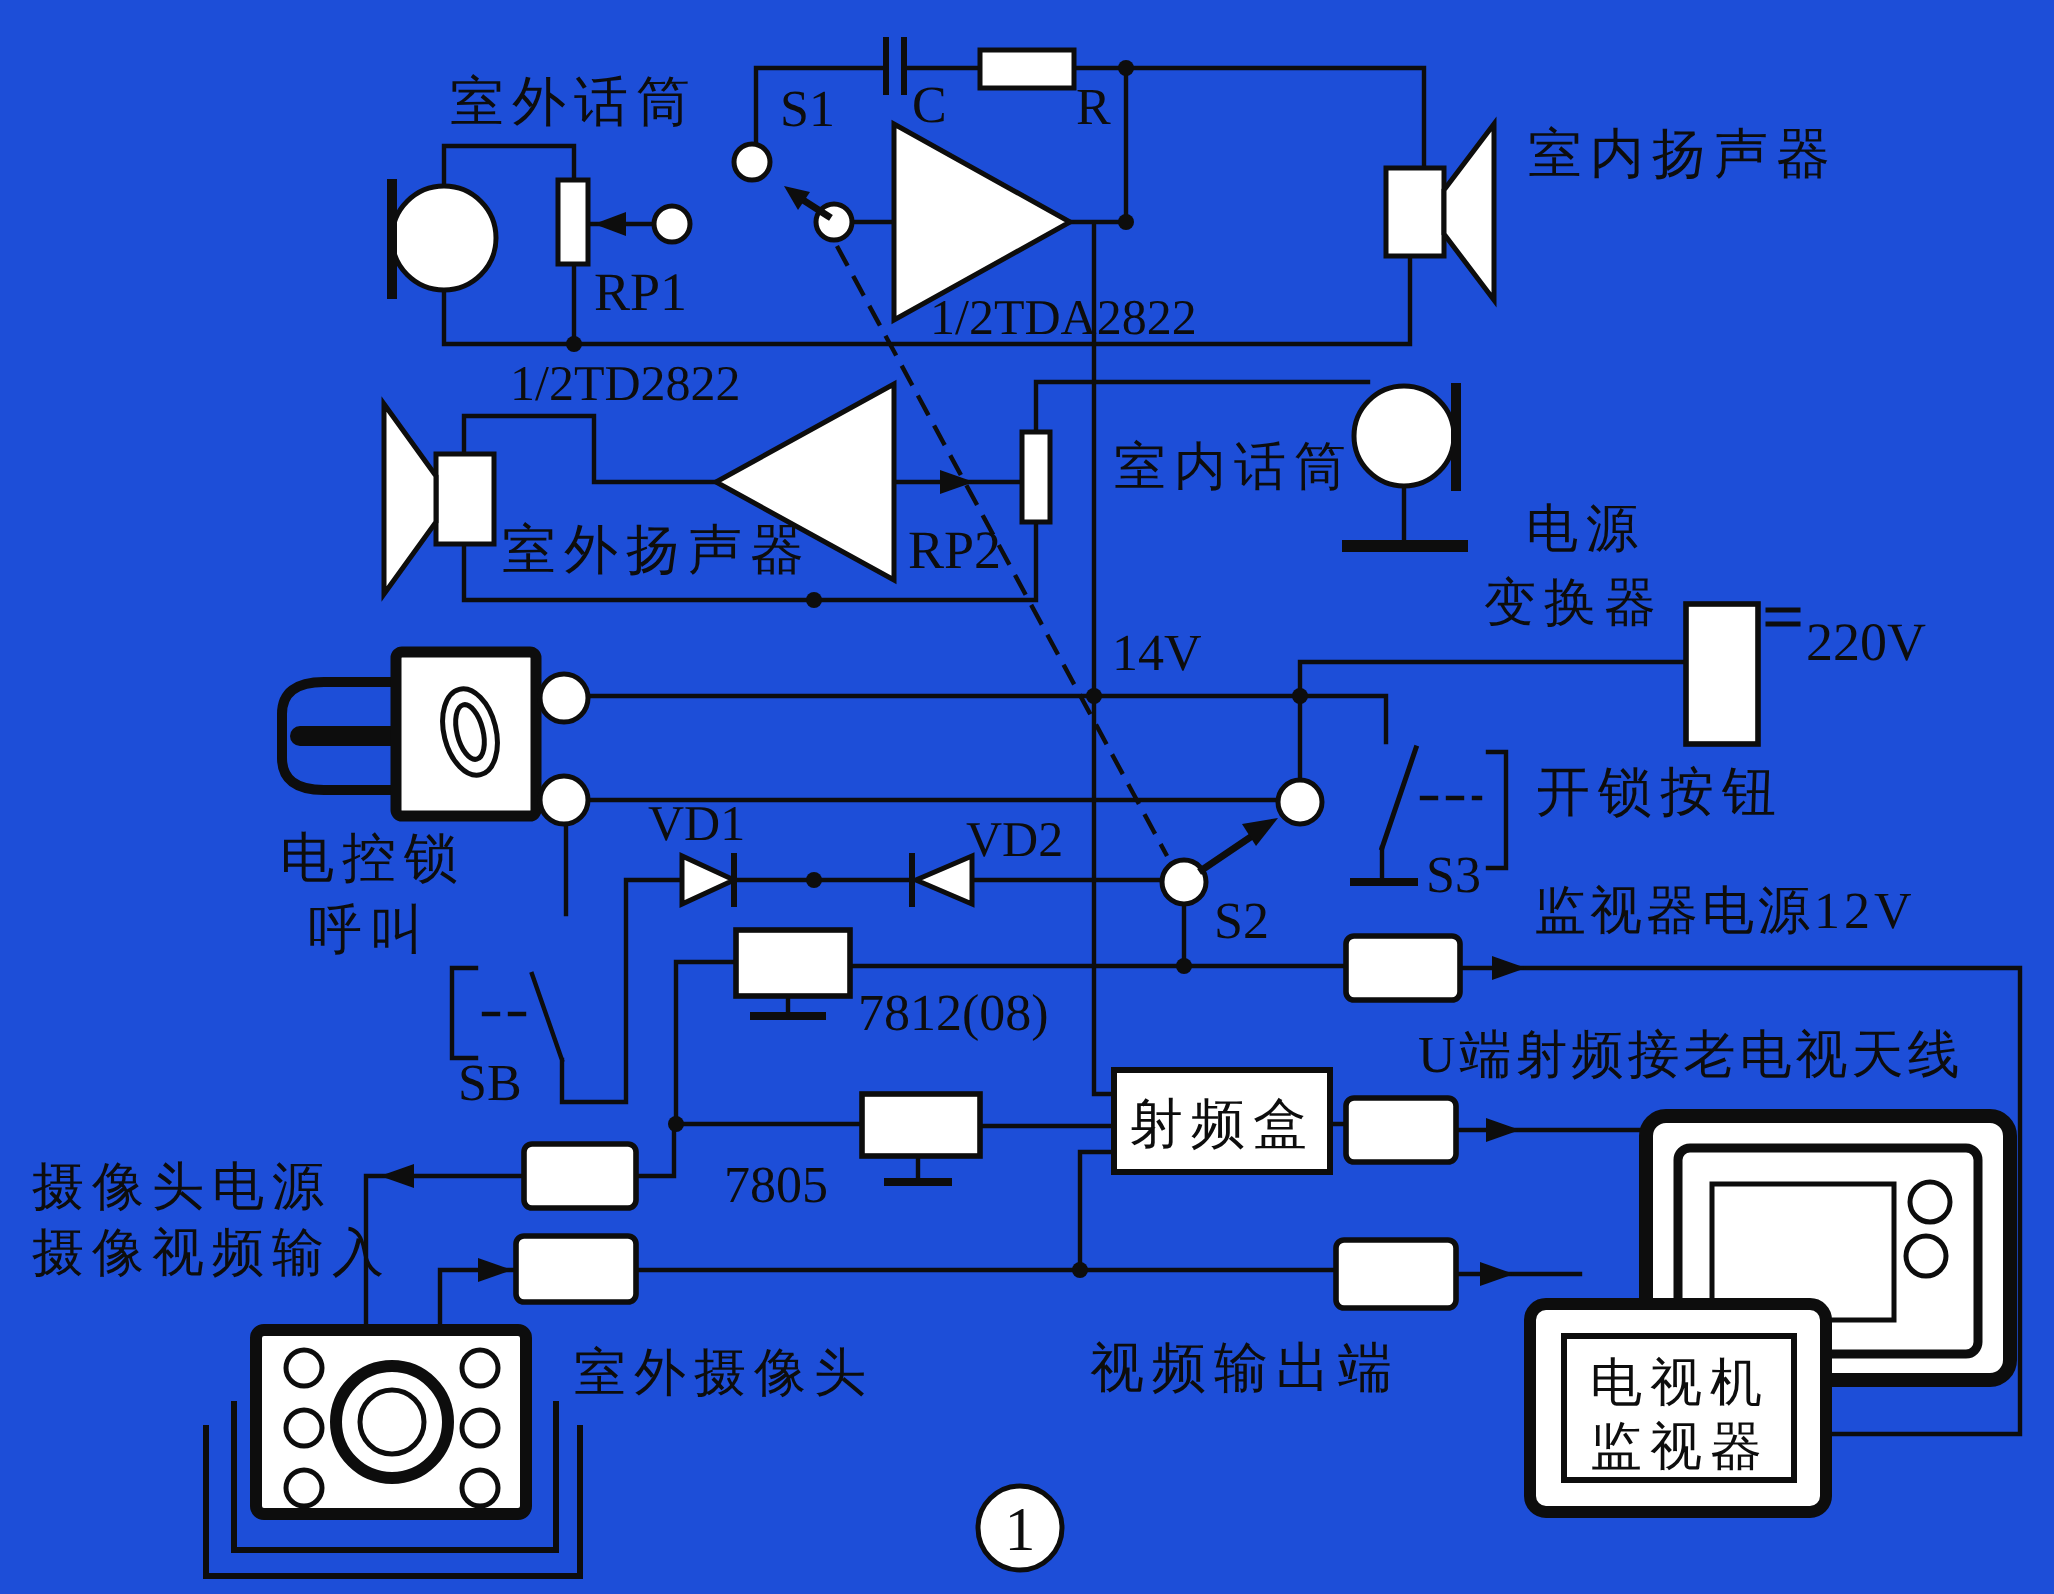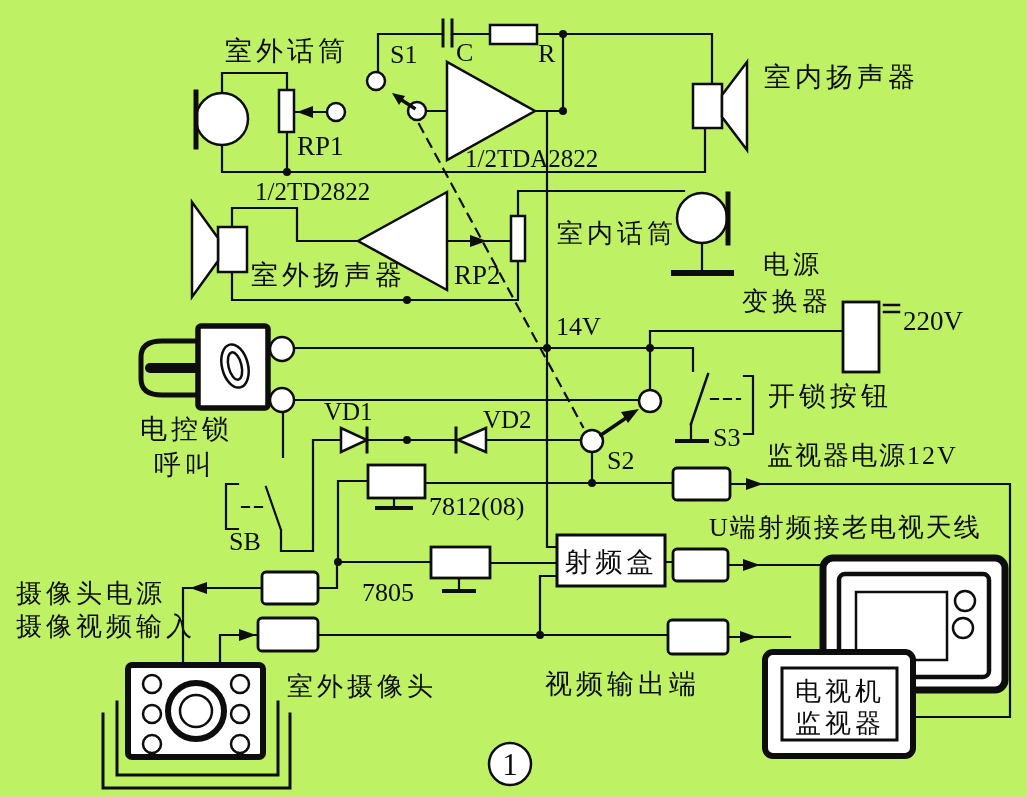--- a/index.html
+++ b/index.html
@@ -1,16 +1,16 @@
 <!DOCTYPE html>
 <html><head>
 <meta charset="utf-8">
 <style>
   html,body{margin:0;padding:0;background:#e8e8e8;}
-  .page{position:relative;width:1027px;height:797px;background:#bef264;margin:0 auto;
+  .page{position:relative;width:1027px;height:797px;background:#1d4ed8;margin:0 auto;
         font-family:"Liberation Serif","DejaVu Serif",serif;overflow:hidden;}
   svg{display:block;}
   .cjk{letter-spacing:4px;}
   .lbl{fill:#0d0d0d;}
   text{user-select:none;}
 </style>
 </head>
 <body>
 
 <div class="page">

